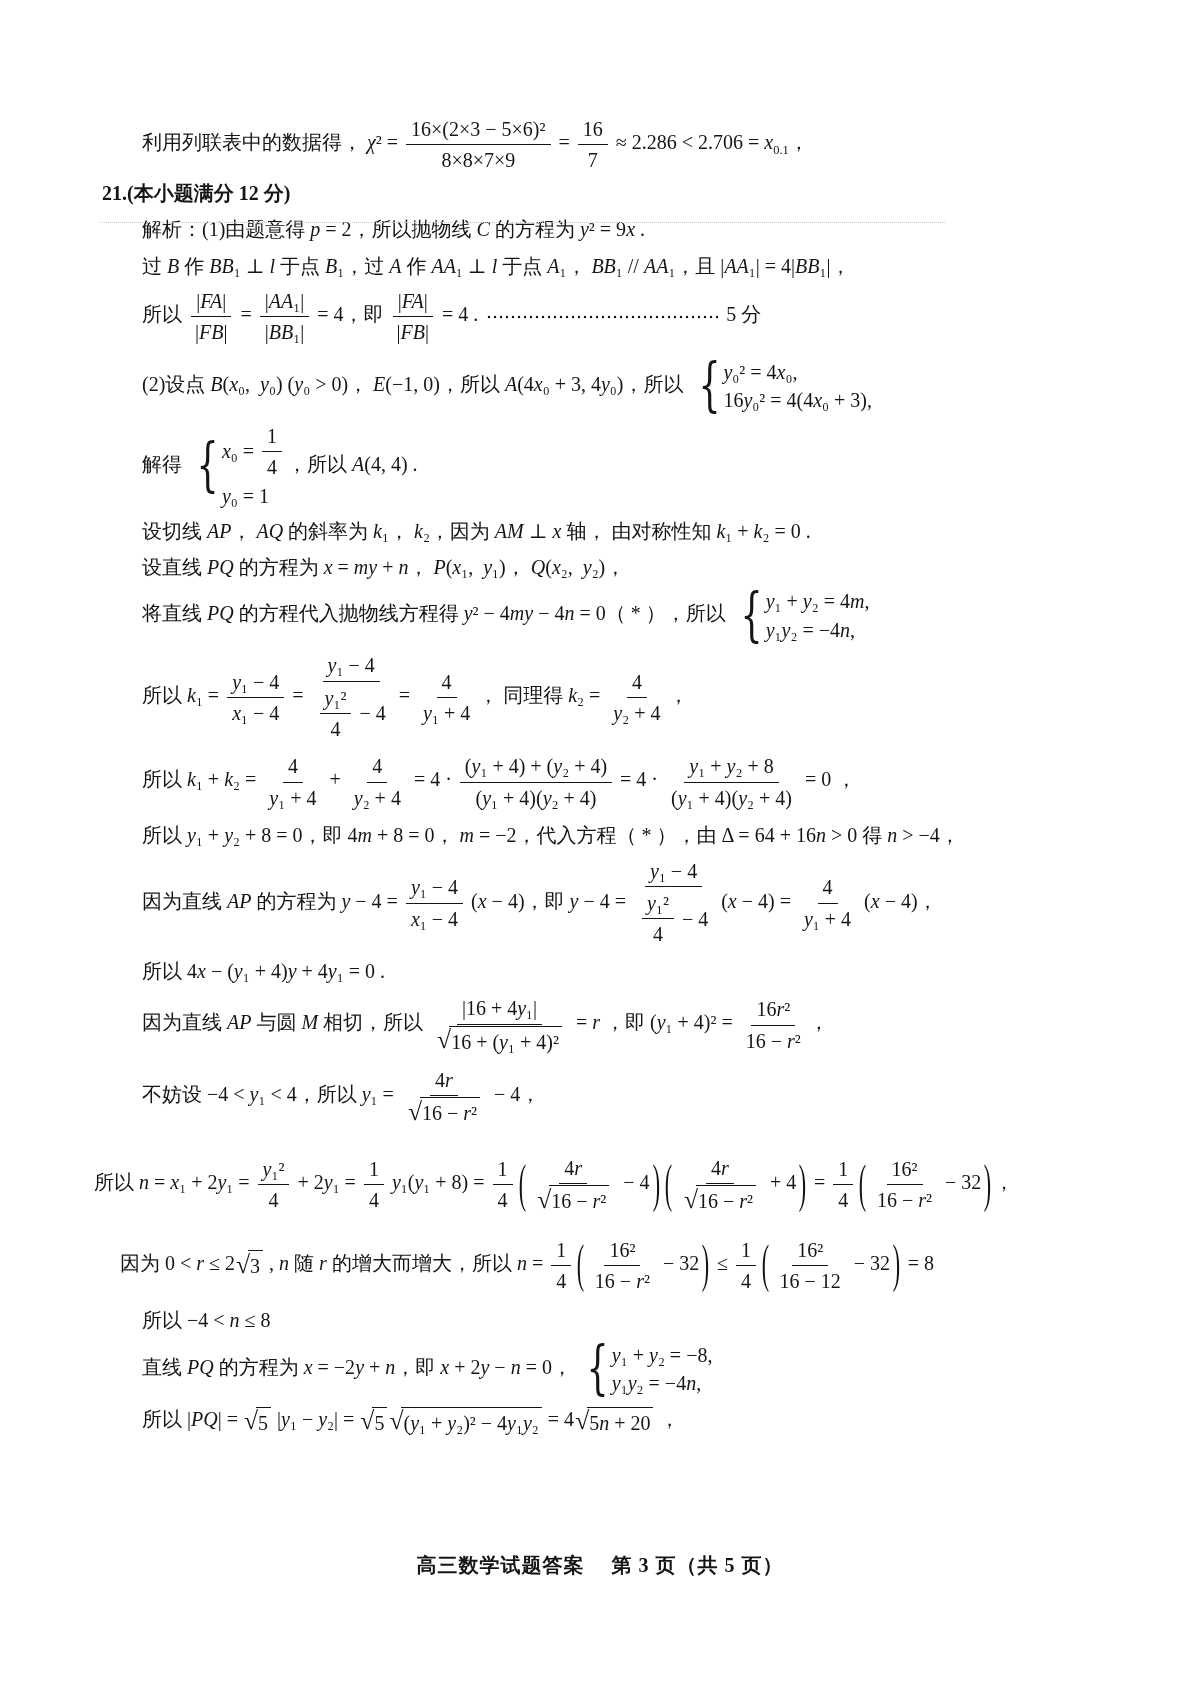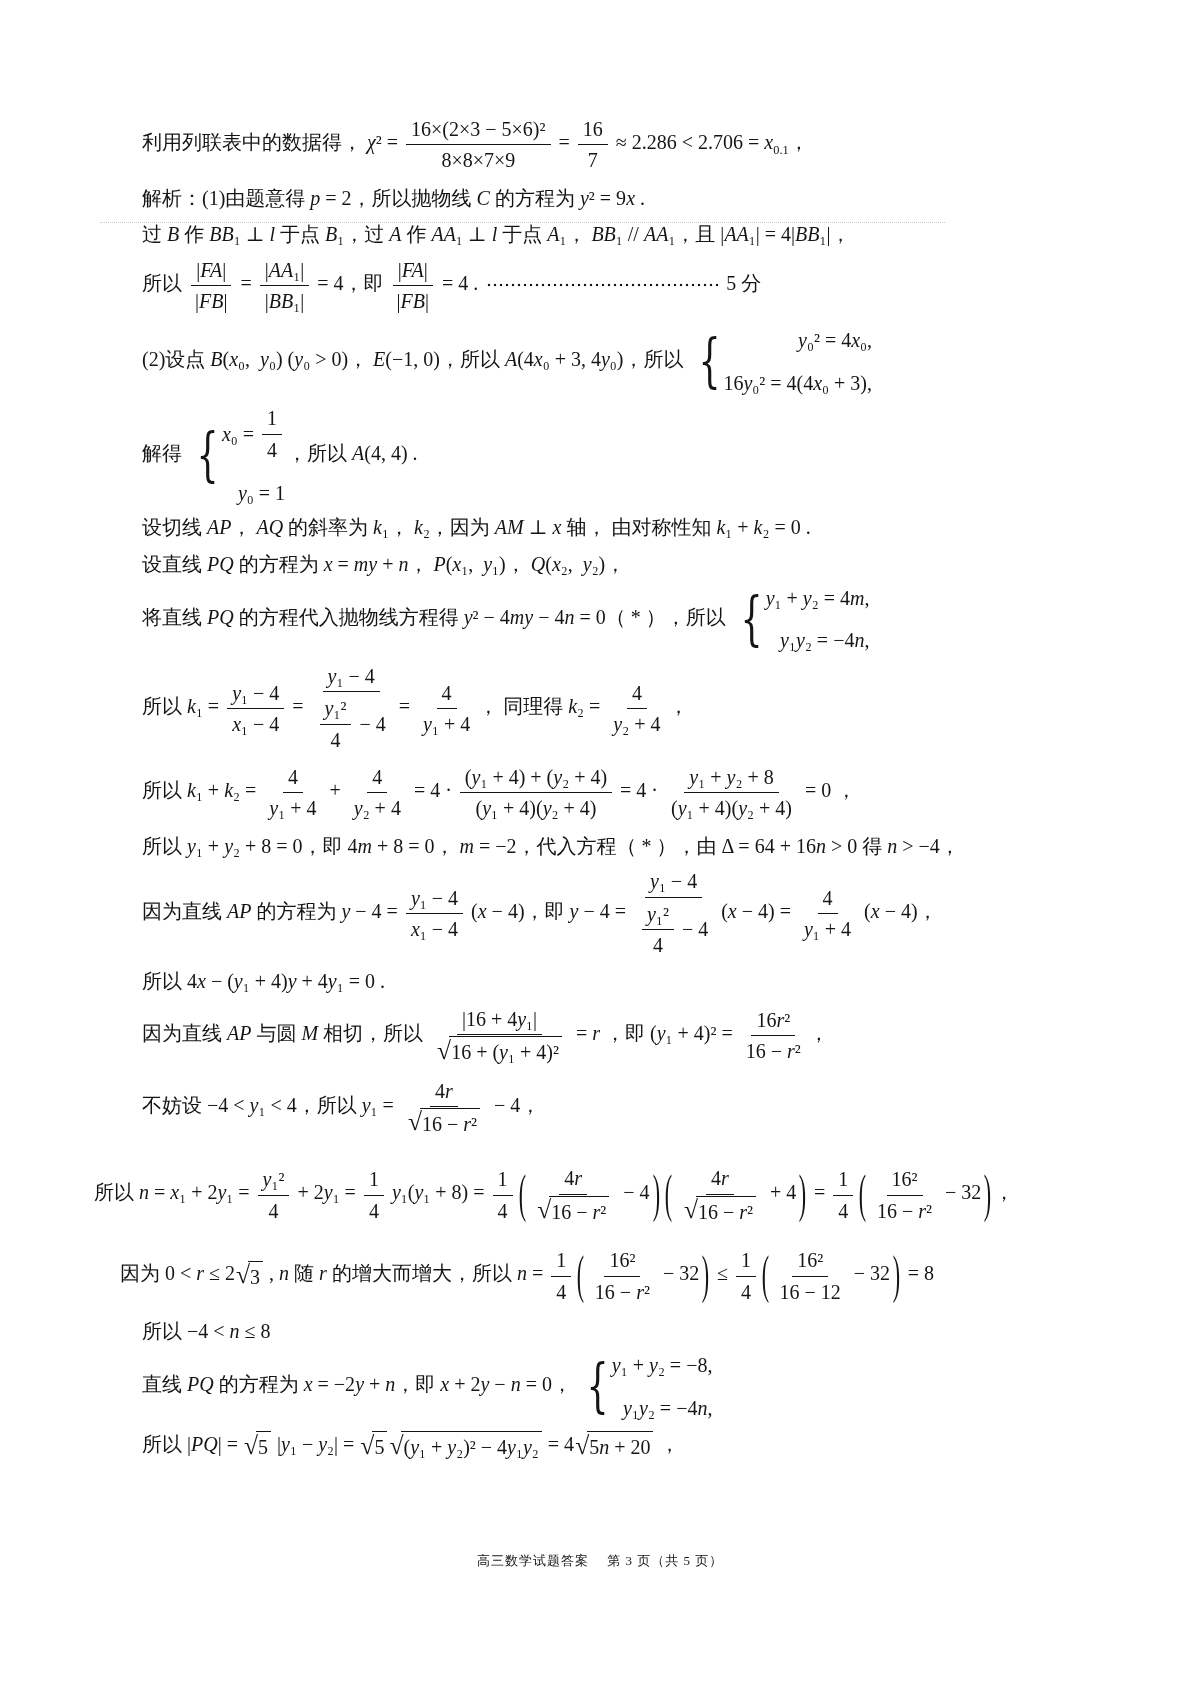--- a/index.html
+++ b/index.html
@@ -28,45 +28,46 @@
   .fr>.den{padding:1px 5px 0;display:inline-flex;align-items:center;justify-content:center;}
   
   .sq{display:inline-flex;align-items:center;vertical-align:middle;margin:0 1px;}
   .sq>.rad{font-size:1.28em;line-height:1;margin-right:-2px;transform:translateY(-1px);}
   .sq>.cnt{border-top:1.5px solid #151515;padding:1px 3px 0 2px;
       display:inline-flex;align-items:center;}
   
   .cs{display:inline-flex;align-items:center;vertical-align:middle;margin:0 2px;}
   .cs>.br{font-family:"DejaVu Serif",serif;font-weight:400;font-size:2.9em;line-height:.85;
       transform:scaleX(.6);margin-right:-4px;}
-  .cs>.rows{display:inline-flex;flex-direction:column;align-items:flex-end;row-gap:14px;}
+  .cs>.rows{display:inline-flex;flex-direction:column;align-items:flex-start;row-gap:0;}
   .cs .row{display:inline-flex;align-items:center;}
   
   .bp{display:inline-block;font-size:1.3em;line-height:1;vertical-align:middle;
       transform:scaleY(2.05) scaleX(.85);margin:0 2px;font-weight:400;}
   
   .ov{display:inline-block;border-top:1.4px solid #151515;padding:1px 2px 0;line-height:1.05;}
   
   .dots{display:inline-block;height:6px;vertical-align:middle;margin:0 5px 0 8px;
       background:radial-gradient(circle,#151515 1.35px,transparent 1.6px);
       background-size:6px 6px;background-repeat:repeat-x;background-position:left center;}
   
   .scanline{position:absolute;left:100px;width:845px;border-top:1.5px dotted #c9c9c9;height:0;}
   
-  .footer{position:absolute;left:0;right:0;top:1552px;text-align:center;font-size:13px;
-      letter-spacing:1px;}
+  .footer{position:absolute;left:0;right:0;top:1552px;text-align:center;font-size:20px;
+      letter-spacing:1px;font-weight:bold;}
 </style>
 </head>
 <body>
 
 <div class="scanline" style="top:222px"></div>
 
 <div class="page">
   <div id="content">
       <div class="line std"><span class="tx">利用列联表中的数据得， </span><span class="mi"><i>χ</i><span>² = </span></span><span class="fr"><span class="num"><span class="mi"><span>16×(2×3 − 5×6)²</span></span></span><span class="den"><span class="mi"><span>8×8×7×9</span></span></span></span><span class="mi"><span> = </span></span><span class="fr"><span class="num"><span class="mi"><span>16</span></span></span><span class="den"><span class="mi"><span>7</span></span></span></span><span class="mi"><span> ≈ 2.286 &lt; 2.706 = </span><i>x</i></span><sub class="mi">0.1</sub><span class="tx">，</span></div>
+      <div class="line flush bold"><span class="tx">21.(本小题满分 12 分)</span></div>
       <div class="line std"><span class="tx">解析：(1)由题意得 </span><span class="mi"><i>p</i><span> = 2</span></span><span class="tx">，所以抛物线 </span><span class="mi"><i>C</i></span><span class="tx"> 的方程为 </span><span class="mi"><i>y</i><span>² = 9</span><i>x</i></span><span class="tx"> .</span></div>
       <div class="line std"><span class="tx">过 </span><span class="mi"><i>B</i></span><span class="tx"> 作 </span><span class="mi"><i>BB</i><span>₁ ⊥ </span><i>l</i></span><span class="tx"> 于点 </span><span class="mi"><i>B</i><span>₁</span></span><span class="tx">，过 </span><span class="mi"><i>A</i></span><span class="tx"> 作 </span><span class="mi"><i>AA</i><span>₁ ⊥ </span><i>l</i></span><span class="tx"> 于点 </span><span class="mi"><i>A</i><span>₁</span></span><span class="tx">， </span><span class="mi"><i>BB</i><span>₁ // </span><i>AA</i><span>₁</span></span><span class="tx">，且 </span><span class="mi"><span>|</span><i>AA</i><span>₁| = 4|</span><i>BB</i><span>₁|</span></span><span class="tx">，</span></div>
       <div class="line std gt6"><span class="tx">所以 </span><span class="fr"><span class="num"><span class="mi"><span>|</span><i>FA</i><span>|</span></span></span><span class="den"><span class="mi"><span>|</span><i>FB</i><span>|</span></span></span></span><span class="mi"><span> = </span></span><span class="fr"><span class="num"><span class="mi"><span>|</span><i>AA</i><span>₁|</span></span></span><span class="den"><span class="mi"><span>|</span><i>BB</i><span>₁|</span></span></span></span><span class="mi"><span> = 4</span></span><span class="tx">，即 </span><span class="fr"><span class="num"><span class="mi"><span>|</span><i>FA</i><span>|</span></span></span><span class="den"><span class="mi"><span>|</span><i>FB</i><span>|</span></span></span></span><span class="mi"><span> = 4</span></span><span class="tx"> .</span><span class="dots" style="width: 235px;"></span><span class="tx">5 分</span></div>
       <div class="line std gt10"><span class="tx">(2)设点 </span><span class="mi"><i>B</i><span>(</span><i>x</i><span>₀,  </span><i>y</i><span>₀) (</span><i>y</i><span>₀ &gt; 0)</span></span><span class="tx">， </span><span class="mi"><i>E</i><span>(−1, 0)</span></span><span class="tx">，所以 </span><span class="mi"><i>A</i><span>(4</span><i>x</i><span>₀ + 3, 4</span><i>y</i><span>₀)</span></span><span class="tx">，所以 </span><span class="cs"><span class="br">{</span><span class="rows"><span class="row"><span class="mi"><i>y</i><span>₀² = 4</span><i>x</i><span>₀,</span></span></span><span class="row"><span class="mi"><span>16</span><i>y</i><span>₀² = 4(4</span><i>x</i><span>₀ + 3),</span></span></span></span></span></div>
       <div class="line std gt6"><span class="tx">解得 </span><span class="cs"><span class="br">{</span><span class="rows"><span class="row"><span class="mi"><i>x</i><span>₀ = </span></span><span class="fr"><span class="num"><span class="mi"><span>1</span></span></span><span class="den"><span class="mi"><span>4</span></span></span></span></span><span class="row"><span class="mi"><i>y</i><span>₀ = 1</span></span></span></span></span><span class="tx">，所以 </span><span class="mi"><i>A</i><span>(4, 4)</span></span><span class="tx"> .</span></div>
       <div class="line std gt6"><span class="tx">设切线 </span><span class="mi"><i>AP</i></span><span class="tx">， </span><span class="mi"><i>AQ</i></span><span class="tx"> 的斜率为 </span><span class="mi"><i>k</i><span>₁</span></span><span class="tx">， </span><span class="mi"><i>k</i><span>₂</span></span><span class="tx">，因为 </span><span class="mi"><i>AM</i><span> ⊥ </span><i>x</i></span><span class="tx"> 轴， 由对称性知 </span><span class="mi"><i>k</i><span>₁ + </span><i>k</i><span>₂ = 0</span></span><span class="tx"> .</span></div>
       <div class="line std"><span class="tx">设直线 </span><span class="mi"><i>PQ</i></span><span class="tx"> 的方程为 </span><span class="mi"><i>x</i><span> = </span><i>my</i><span> + </span><i>n</i></span><span class="tx">， </span><span class="mi"><i>P</i><span>(</span><i>x</i><span>₁,  </span><i>y</i><span>₁)</span></span><span class="tx">， </span><span class="mi"><i>Q</i><span>(</span><i>x</i><span>₂,  </span><i>y</i><span>₂)</span></span><span class="tx">，</span></div>
       <div class="line std gt6"><span class="tx">将直线 </span><span class="mi"><i>PQ</i></span><span class="tx"> 的方程代入抛物线方程得 </span><span class="mi"><i>y</i><span>² − 4</span><i>my</i><span> − 4</span><i>n</i><span> = 0</span></span><span class="tx">（ * ），所以 </span><span class="cs"><span class="br">{</span><span class="rows"><span class="row"><span class="mi"><i>y</i><span>₁ + </span><i>y</i><span>₂ = 4</span><i>m</i><span>,</span></span></span><span class="row"><span class="mi"><i>y</i><span>₁</span><i>y</i><span>₂ = −4</span><i>n</i><span>,</span></span></span></span></span></div>
       <div class="line std gt6"><span class="tx">所以 </span><span class="mi"><i>k</i><span>₁ = </span></span><span class="fr"><span class="num"><span class="mi"><i>y</i><span>₁ − 4</span></span></span><span class="den"><span class="mi"><i>x</i><span>₁ − 4</span></span></span></span><span class="mi"><span> = </span></span><span class="fr"><span class="num"><span class="mi"><i>y</i><span>₁ − 4</span></span></span><span class="den"><span class="fr"><span class="num"><span class="mi"><i>y</i><span>₁²</span></span></span><span class="den"><span class="mi"><span>4</span></span></span></span><span class="mi"><span> − 4</span></span></span></span><span class="mi"><span> = </span></span><span class="fr"><span class="num"><span class="mi"><span>4</span></span></span><span class="den"><span class="mi"><i>y</i><span>₁ + 4</span></span></span></span><span class="tx">， 同理得 </span><span class="mi"><i>k</i><span>₂ = </span></span><span class="fr"><span class="num"><span class="mi"><span>4</span></span></span><span class="den"><span class="mi"><i>y</i><span>₂ + 4</span></span></span></span><span class="tx">，</span></div>
       <div class="line std gt6"><span class="tx">所以 </span><span class="mi"><i>k</i><span>₁ + </span><i>k</i><span>₂ = </span></span><span class="fr"><span class="num"><span class="mi"><span>4</span></span></span><span class="den"><span class="mi"><i>y</i><span>₁ + 4</span></span></span></span><span class="mi"><span> + </span></span><span class="fr"><span class="num"><span class="mi"><span>4</span></span></span><span class="den"><span class="mi"><i>y</i><span>₂ + 4</span></span></span></span><span class="mi"><span> = 4 · </span></span><span class="fr"><span class="num"><span class="mi"><span>(</span><i>y</i><span>₁ + 4) + (</span><i>y</i><span>₂ + 4)</span></span></span><span class="den"><span class="mi"><span>(</span><i>y</i><span>₁ + 4)(</span><i>y</i><span>₂ + 4)</span></span></span></span><span class="mi"><span> = 4 · </span></span><span class="fr"><span class="num"><span class="mi"><i>y</i><span>₁ + </span><i>y</i><span>₂ + 8</span></span></span><span class="den"><span class="mi"><span>(</span><i>y</i><span>₁ + 4)(</span><i>y</i><span>₂ + 4)</span></span></span></span><span class="mi"><span> = 0</span></span><span class="tx"> ，</span></div>

